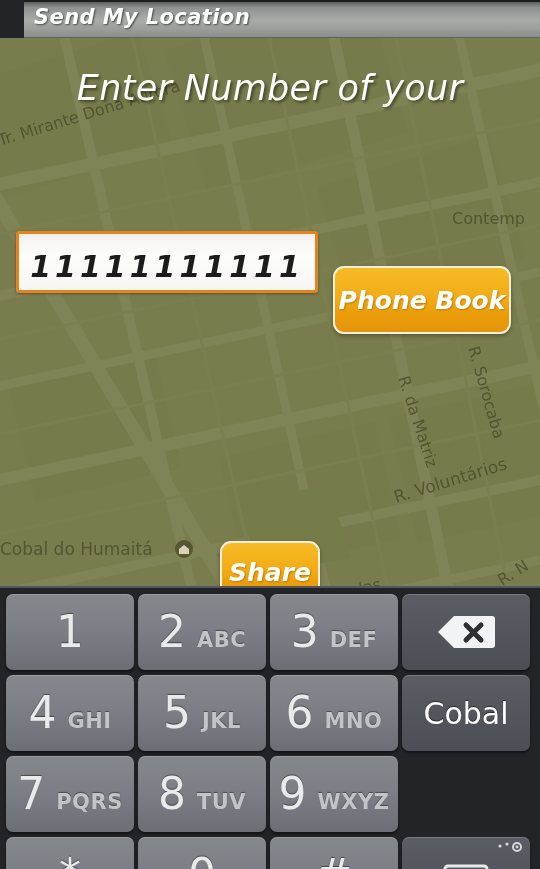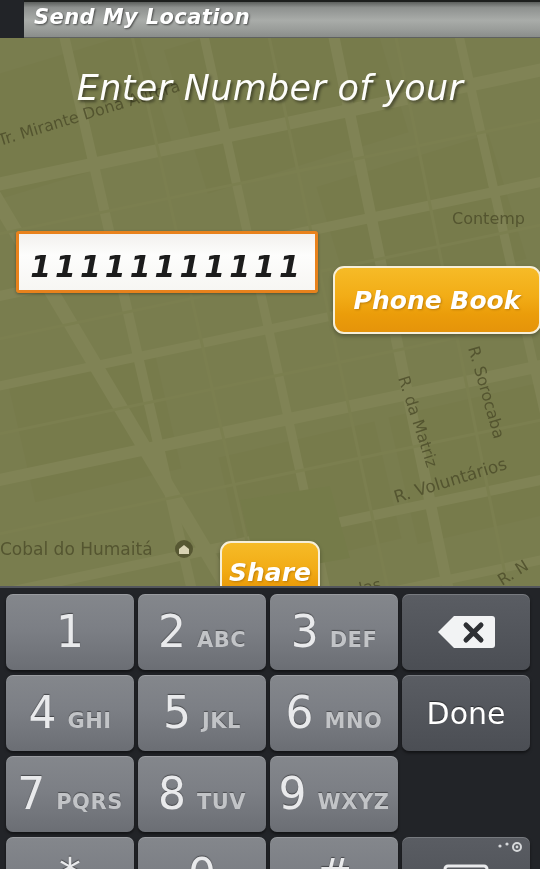--- a/index.html
+++ b/index.html
@@ -96,21 +96,21 @@
     border-radius: 11px;
     box-shadow: 0 2px 4px rgba(0,0,0,0.3);
     display: flex; align-items: center; justify-content: center;
     font-family: "DejaVu Sans", sans-serif;
     font-weight: bold;
     font-style: italic;
     color: #ffffff;
     text-shadow: 1px 1px 2px rgba(130,80,0,0.45);
     cursor: pointer;
   }
-  .btn-phonebook { left: 333px; top: 228px; width: 208px; height: 68px; font-size: 25px; }
+  .btn-phonebook { left: 333px; top: 228px; width: 178px; height: 68px; font-size: 25px; }
   .btn-send      { left: 170px; top: 330px; width: 200px; height: 64px; font-size: 25px; }
   .btn-share     { left: 220px; top: 503px; width: 100px; height: 62px; font-size: 25px; }
 
   
   .keyboard {
     position: absolute; left: 0; top: 586px;
     width: 540px; height: 283px;
     background: #222428;
     border-top: 2px solid #53565c;
     z-index: 30;
@@ -293,21 +293,21 @@
             <span class="key-letters">JKL</span>
           </div>
         </div>
         <div class="key">
           <div class="key-inner">
             <span class="key-digit">6</span>
             <span class="key-letters">MNO</span>
           </div>
         </div>
         <div class="key key-dark">
-          <span class="key-word">Done</span>
+          <span class="key-word">Cobal</span>
         </div>
       </div>
       <div class="kb-row">
         <div class="key">
           <div class="key-inner">
             <span class="key-digit">7</span>
             <span class="key-letters">PQRS</span>
           </div>
         </div>
         <div class="key">

